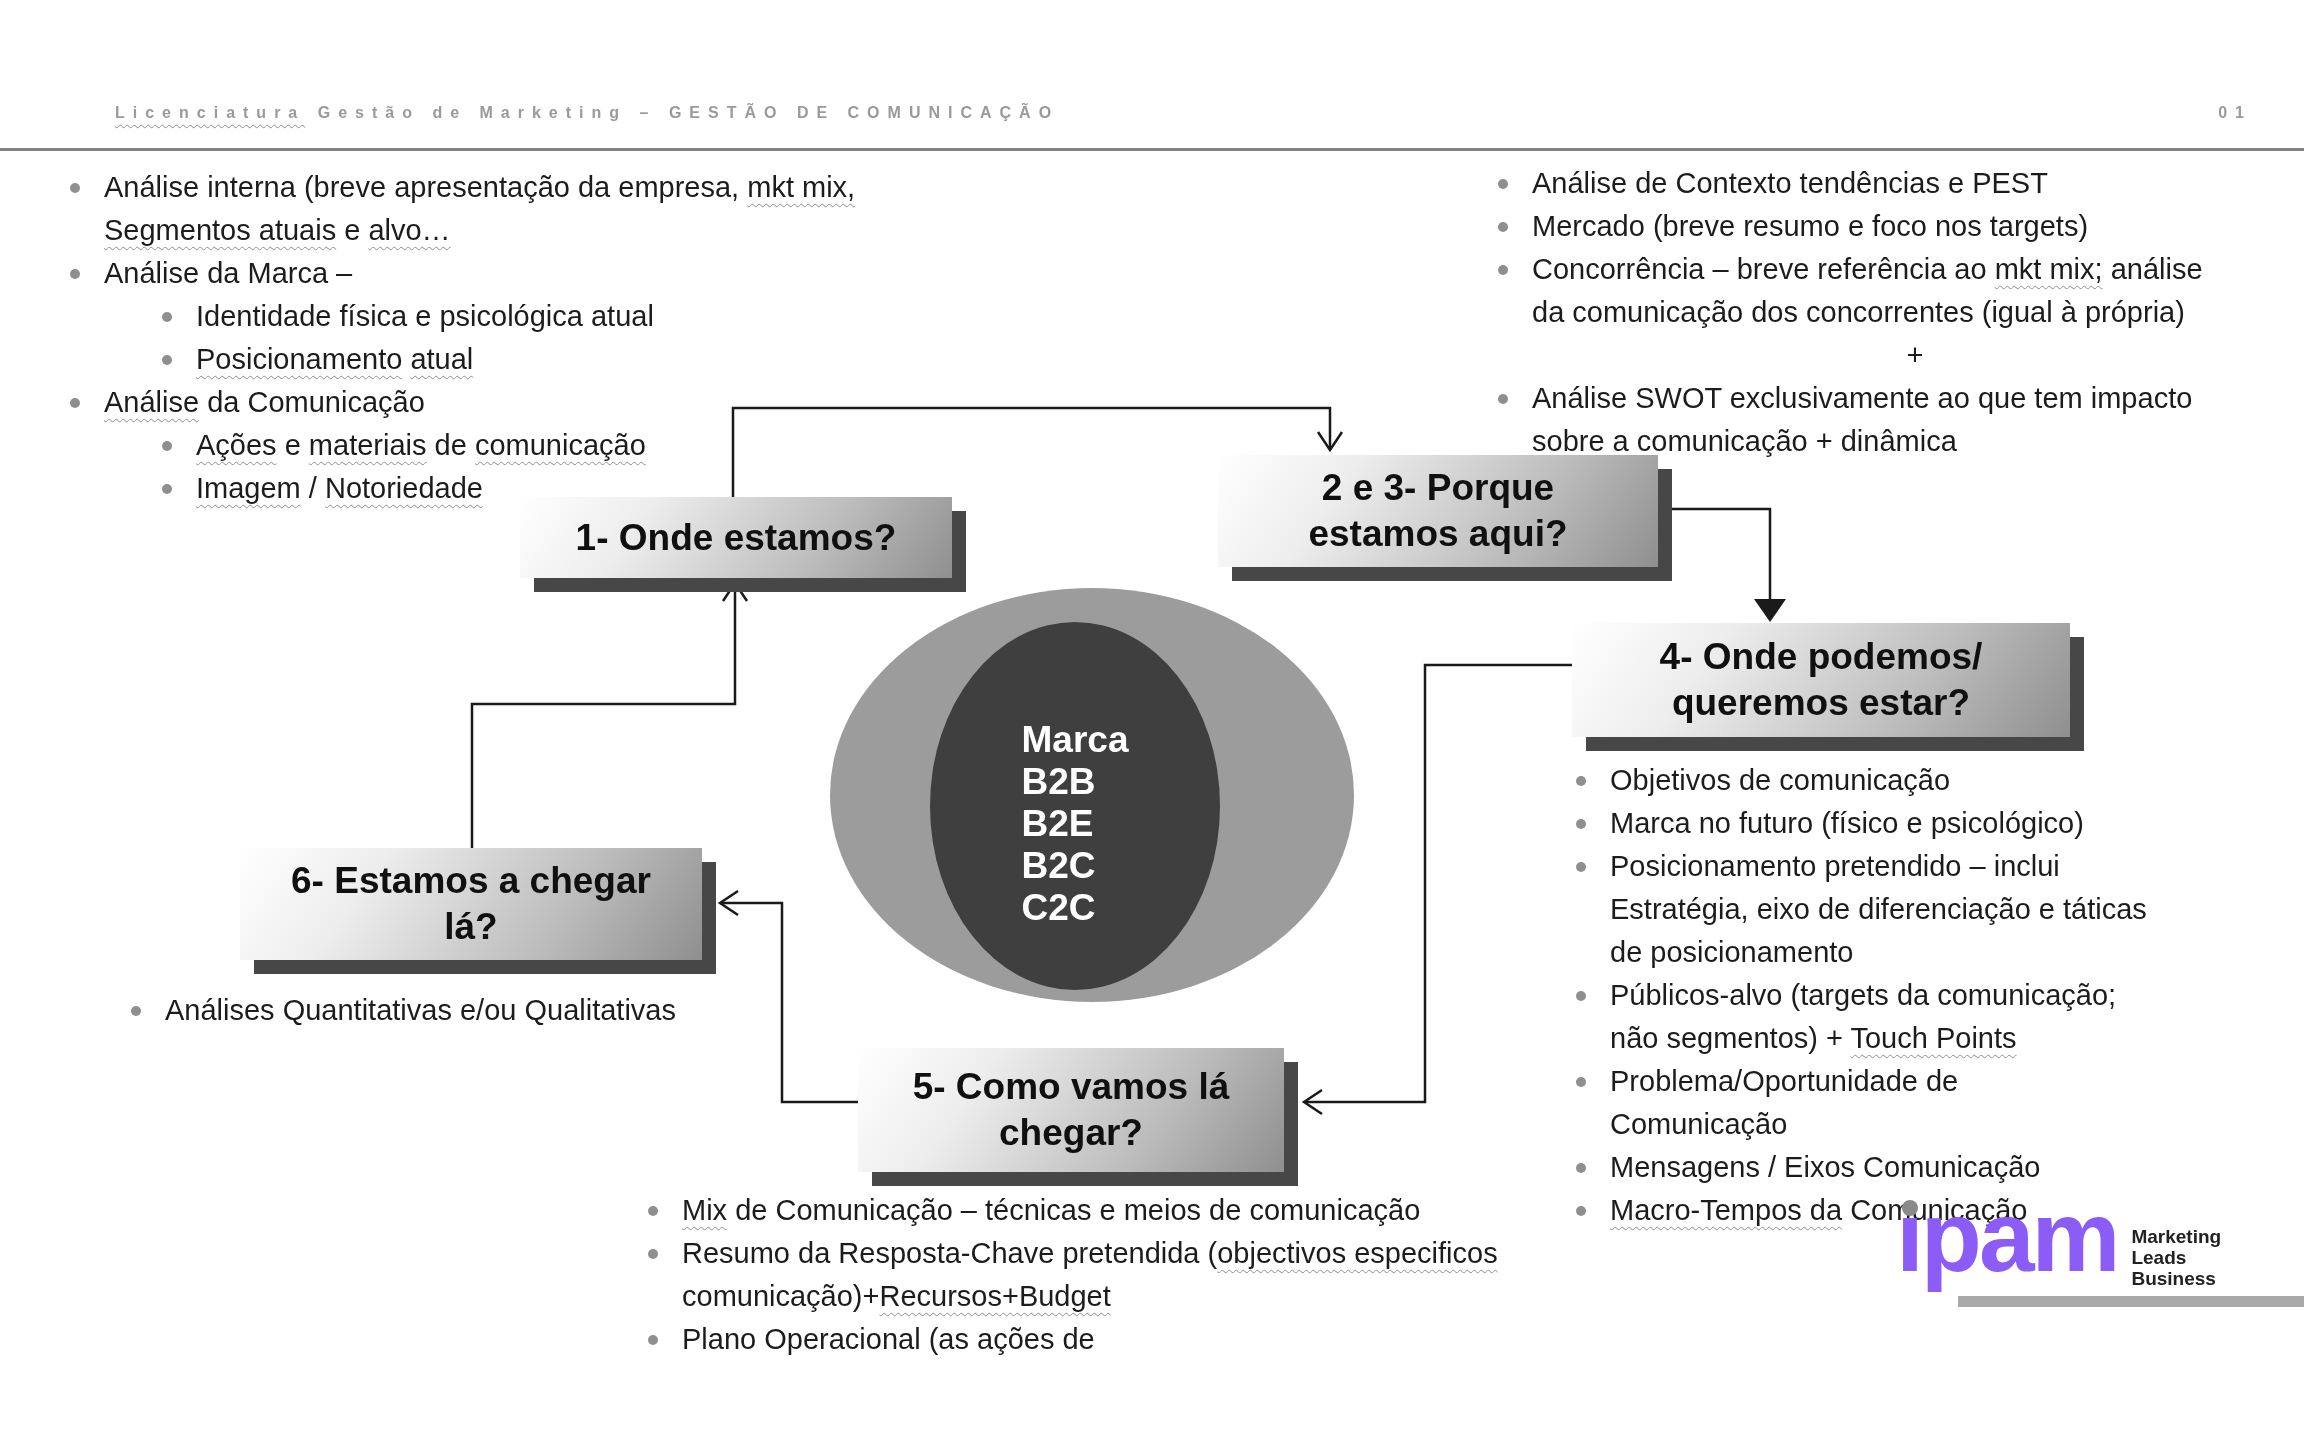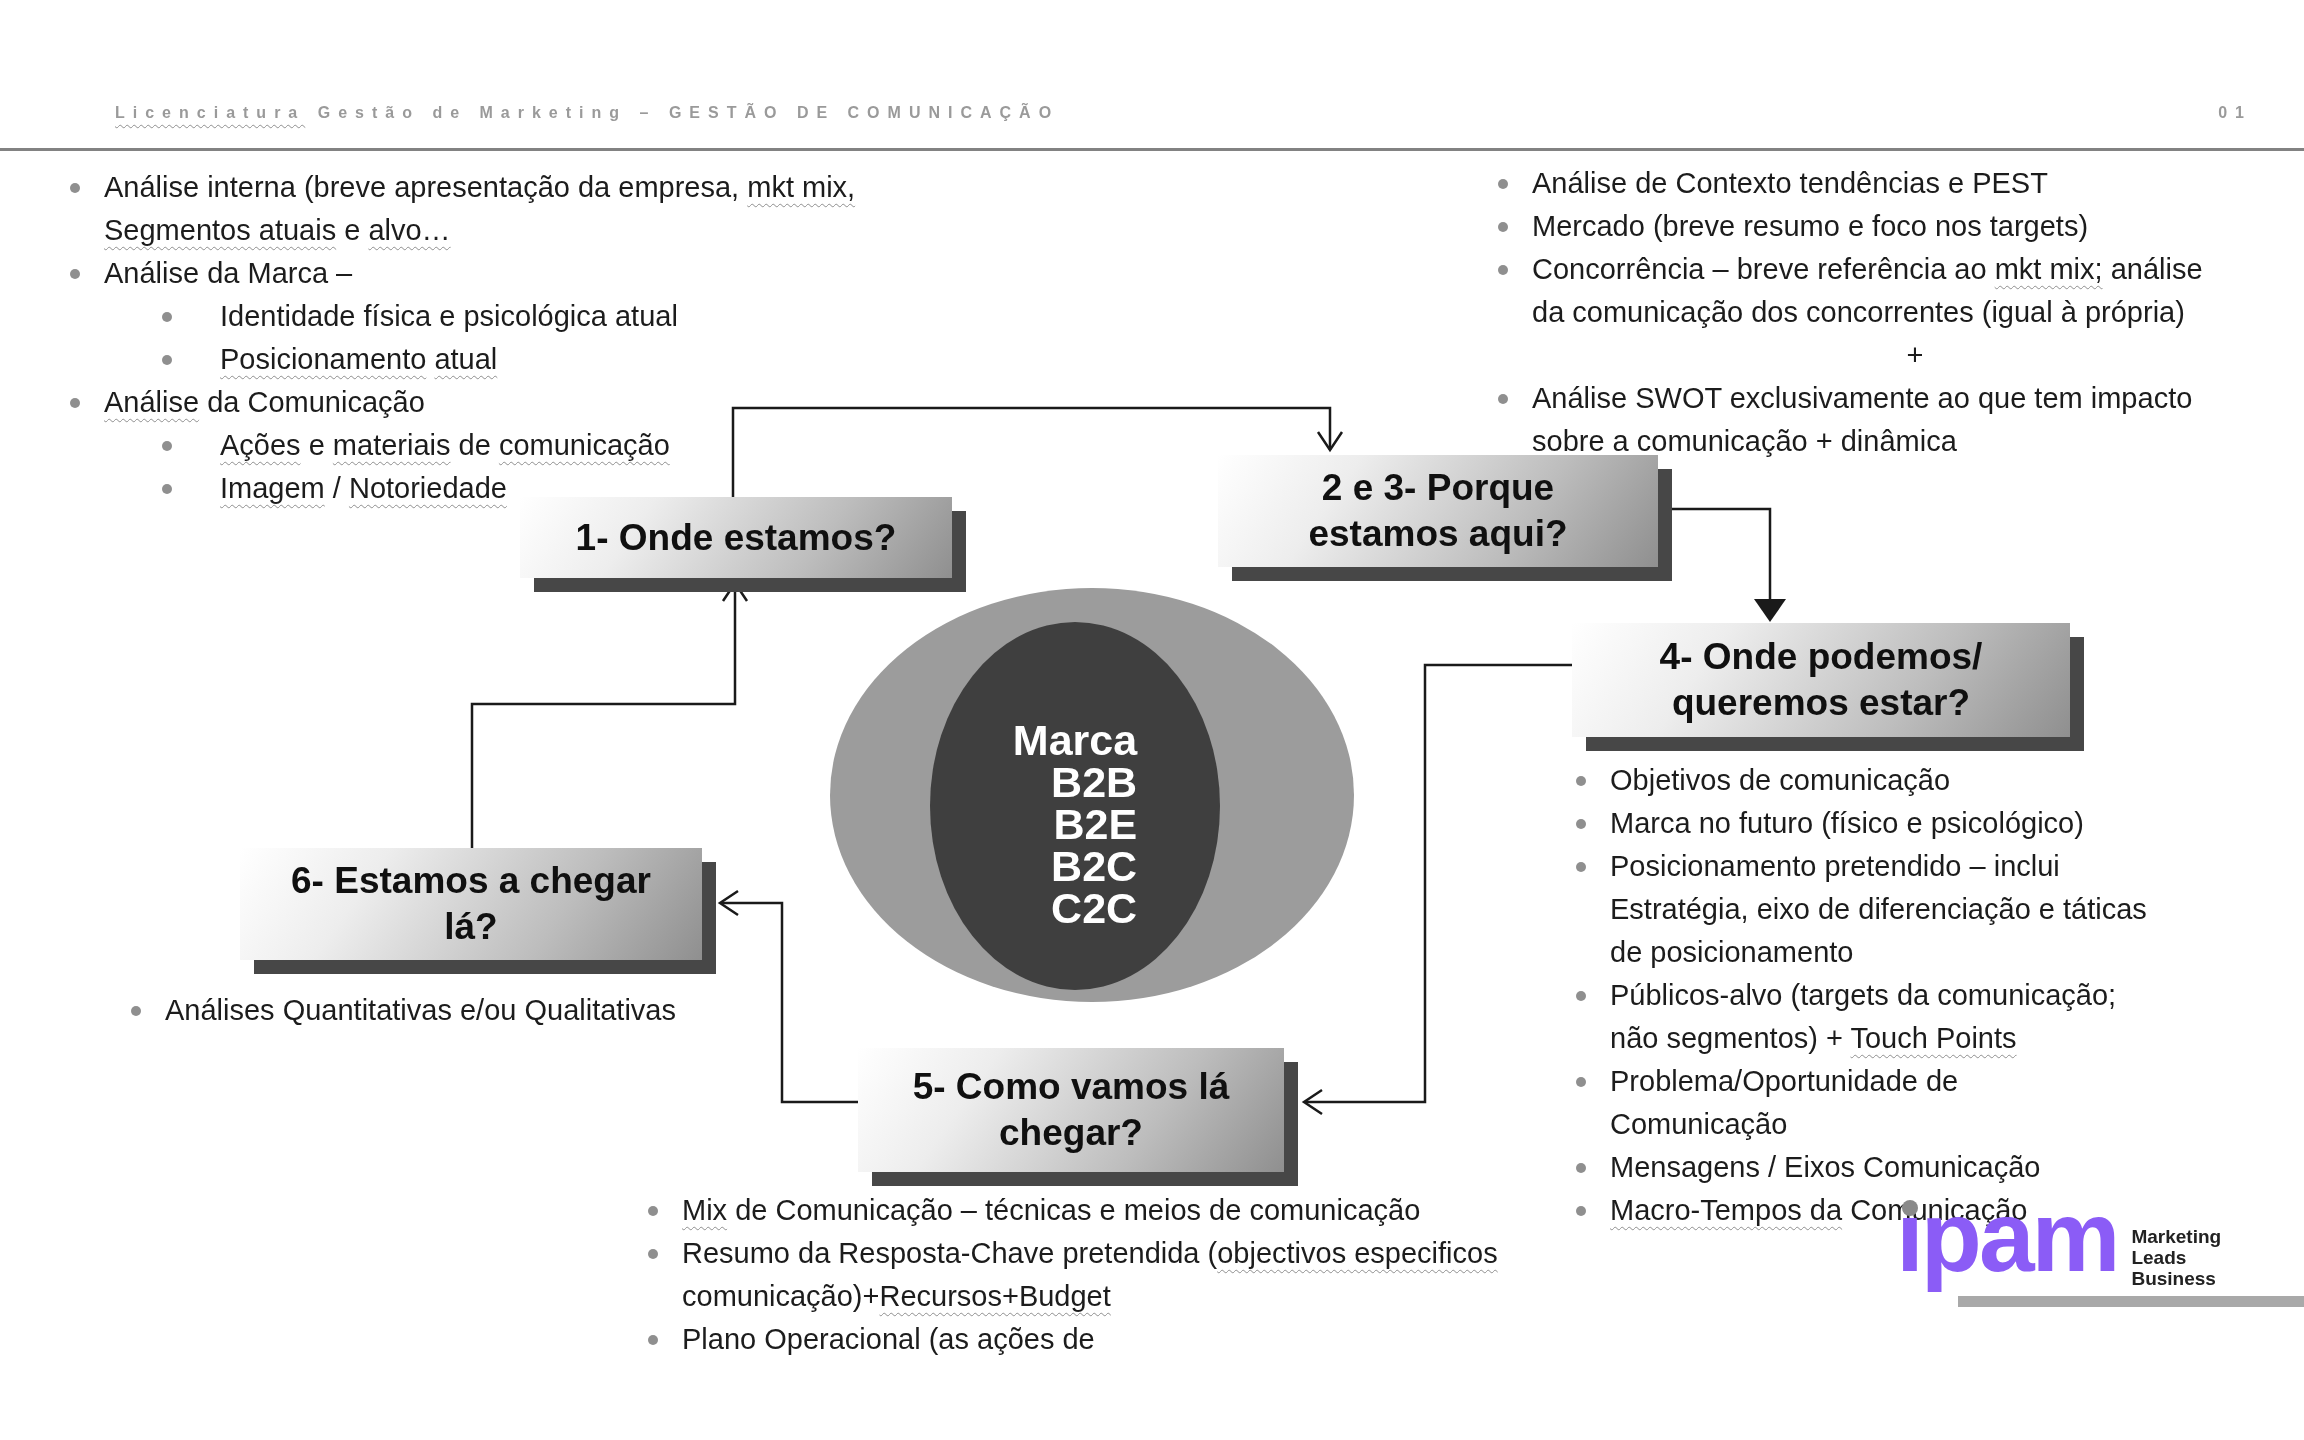--- a/index.html
+++ b/index.html
@@ -10,39 +10,39 @@
               color:#9a9a9a;font-weight:bold;white-space:nowrap;}
   .hdr-page{position:absolute;right:52px;top:104px;font-size:16px;letter-spacing:8px;
             color:#9a9a9a;font-weight:bold;}
   .hdr-rule{position:absolute;left:0;top:148px;width:2304px;height:3px;background:#828282;}
   
   .list{position:absolute;font-size:29px;line-height:43px;}
   .li{display:flex;align-items:flex-start;}
   .dot{flex:0 0 10px;width:10px;height:10px;border-radius:50%;background:#8f8f8f;
        margin:17px 24px 0 0;}
   .dot.hide{visibility:hidden;}
-  .li.lvl2{margin-left:92px;gap:24px;}
+  .li.lvl2{margin-left:92px;}
   .li.ctr .txt{flex:1;text-align:center;}
   .txt{white-space:nowrap;}
   .wv{text-decoration:underline;text-decoration-style:wavy;text-decoration-color:#8f8f8f;
       text-decoration-thickness:1px;text-underline-offset:6px;}
   
   .bx{position:absolute;display:flex;align-items:center;justify-content:center;
       background:linear-gradient(125deg,#ffffff 0%,#ededed 28%,#bdbdbd 68%,#8f8f8f 100%);
       box-shadow:14px 14px 0 0 #474747;}
   .bx-label{font-weight:bold;font-size:37px;line-height:46px;color:#101010;
             text-align:center;white-space:pre-line;}
   
   .venn-outer{position:absolute;left:830px;top:588px;width:524px;height:414px;
               border-radius:50%;background:#9c9c9c;}
   .venn-inner{position:absolute;left:930px;top:622px;width:290px;height:368px;
               border-radius:50%;background:#3f3f3f;display:flex;align-items:center;
               justify-content:center;}
-  .venn-label{font-weight:bold;font-size:43px;line-height:42px;color:#ffffff;
-              text-align:right;white-space:pre-line;transform:translateY(18px);}
+  .venn-label{font-weight:bold;font-size:37px;line-height:42px;color:#ffffff;
+              text-align:left;white-space:pre-line;transform:translateY(18px);}
   
   .connectors{position:absolute;left:0;top:0;width:2304px;height:1440px;pointer-events:none;}
   
   .logo{position:absolute;left:1896px;top:1186px;display:flex;align-items:flex-start;}
   .logo-word{position:relative;font-weight:bold;font-size:100px;line-height:100px;
              letter-spacing:-3px;color:#8b5cf6;}
   .logo-dot{position:absolute;left:6px;top:14px;width:16px;height:16px;border-radius:50%;
             background:#8a8a8a;}
   .logo-tag{display:flex;flex-direction:column;margin:40px 0 0 14px;font-size:19px;
             line-height:21px;font-weight:bold;color:#222;}

